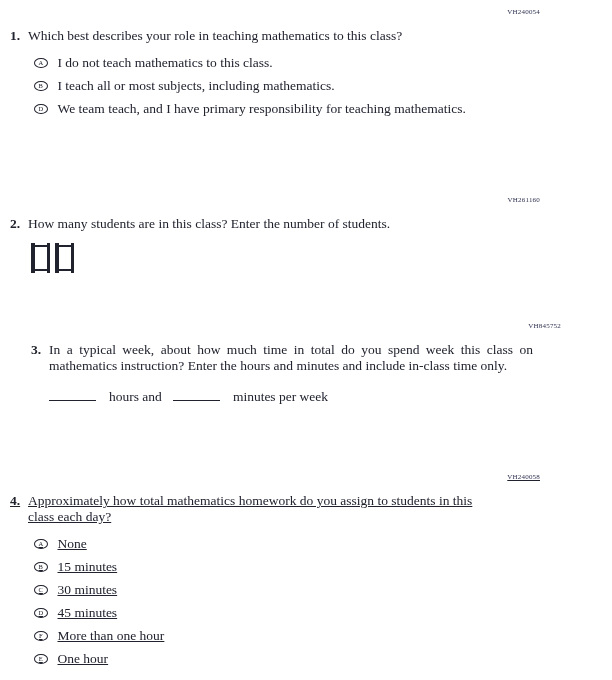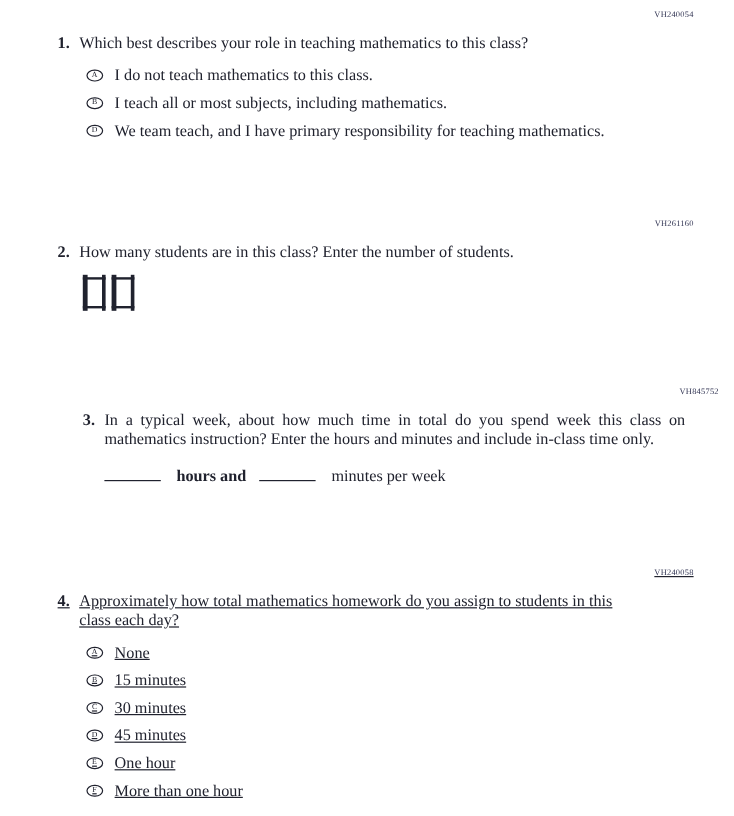--- a/index.html
+++ b/index.html
@@ -4,23 +4,23 @@
 <style>
   html, body { margin: 0; padding: 0; }
   body {
     width: 612px; height: 680px;
     background: #ffffff;
     font-family: "Liberation Serif", serif;
     color: #20222e;
     position: relative;
     overflow: hidden;
   }
-  .section { position: absolute; left: 0; width: 552px; margin-left: 38px; }
+  .section { position: absolute; left: 0; width: 552px; }
   #sec1 { top: 8px; }
-  #sec2 { top: 182px; }
+  #sec2 { top: 196px; }
   #sec3 { top: 322px; padding-left: 21px; }
   #sec4 { top: 473px; text-decoration: underline; }
 
   .code-row {
     text-align: right;
     padding-right: 12px;
     font-size: 7px;
     letter-spacing: 0.2px;
     color: #2e3150;
     line-height: 8px;
@@ -87,21 +87,21 @@
     line-height: 16px;
     display: flex;
     align-items: baseline;
   }
   .blank {
     display: inline-block;
     width: 47px;
     height: 11px;
     border-bottom: 1.5px solid #20222e;
   }
-  .blank-label-1 { margin: 0 11px 0 13px; font-weight: bold; }
+  .blank-label-1 { margin: 0 11px 0 13px; }
   .blank-label-2 { margin-left: 13px; }
 </style>
 </head>
 <body>
 
 <div class="section" id="sec1">
   <div class="code-row">VH240054</div>
   <div class="q-row">
     <span class="q-num">1.</span>
     <span class="q-text">Which best describes your role in teaching mathematics to this class?</span>
@@ -165,21 +165,21 @@
     </div>
     <div class="option">
       <span class="bubble">C</span>
       <span class="option-label">30 minutes</span>
     </div>
     <div class="option">
       <span class="bubble">D</span>
       <span class="option-label">45 minutes</span>
     </div>
     <div class="option">
+      <span class="bubble">F</span>
+      <span class="option-label">More than one hour</span>
+    </div>
+    <div class="option">
       <span class="bubble">E</span>
       <span class="option-label">One hour</span>
-    </div>
-    <div class="option">
-      <span class="bubble">F</span>
-      <span class="option-label">More than one hour</span>
     </div>
   </div>
 </div>
 
 </body></html>

